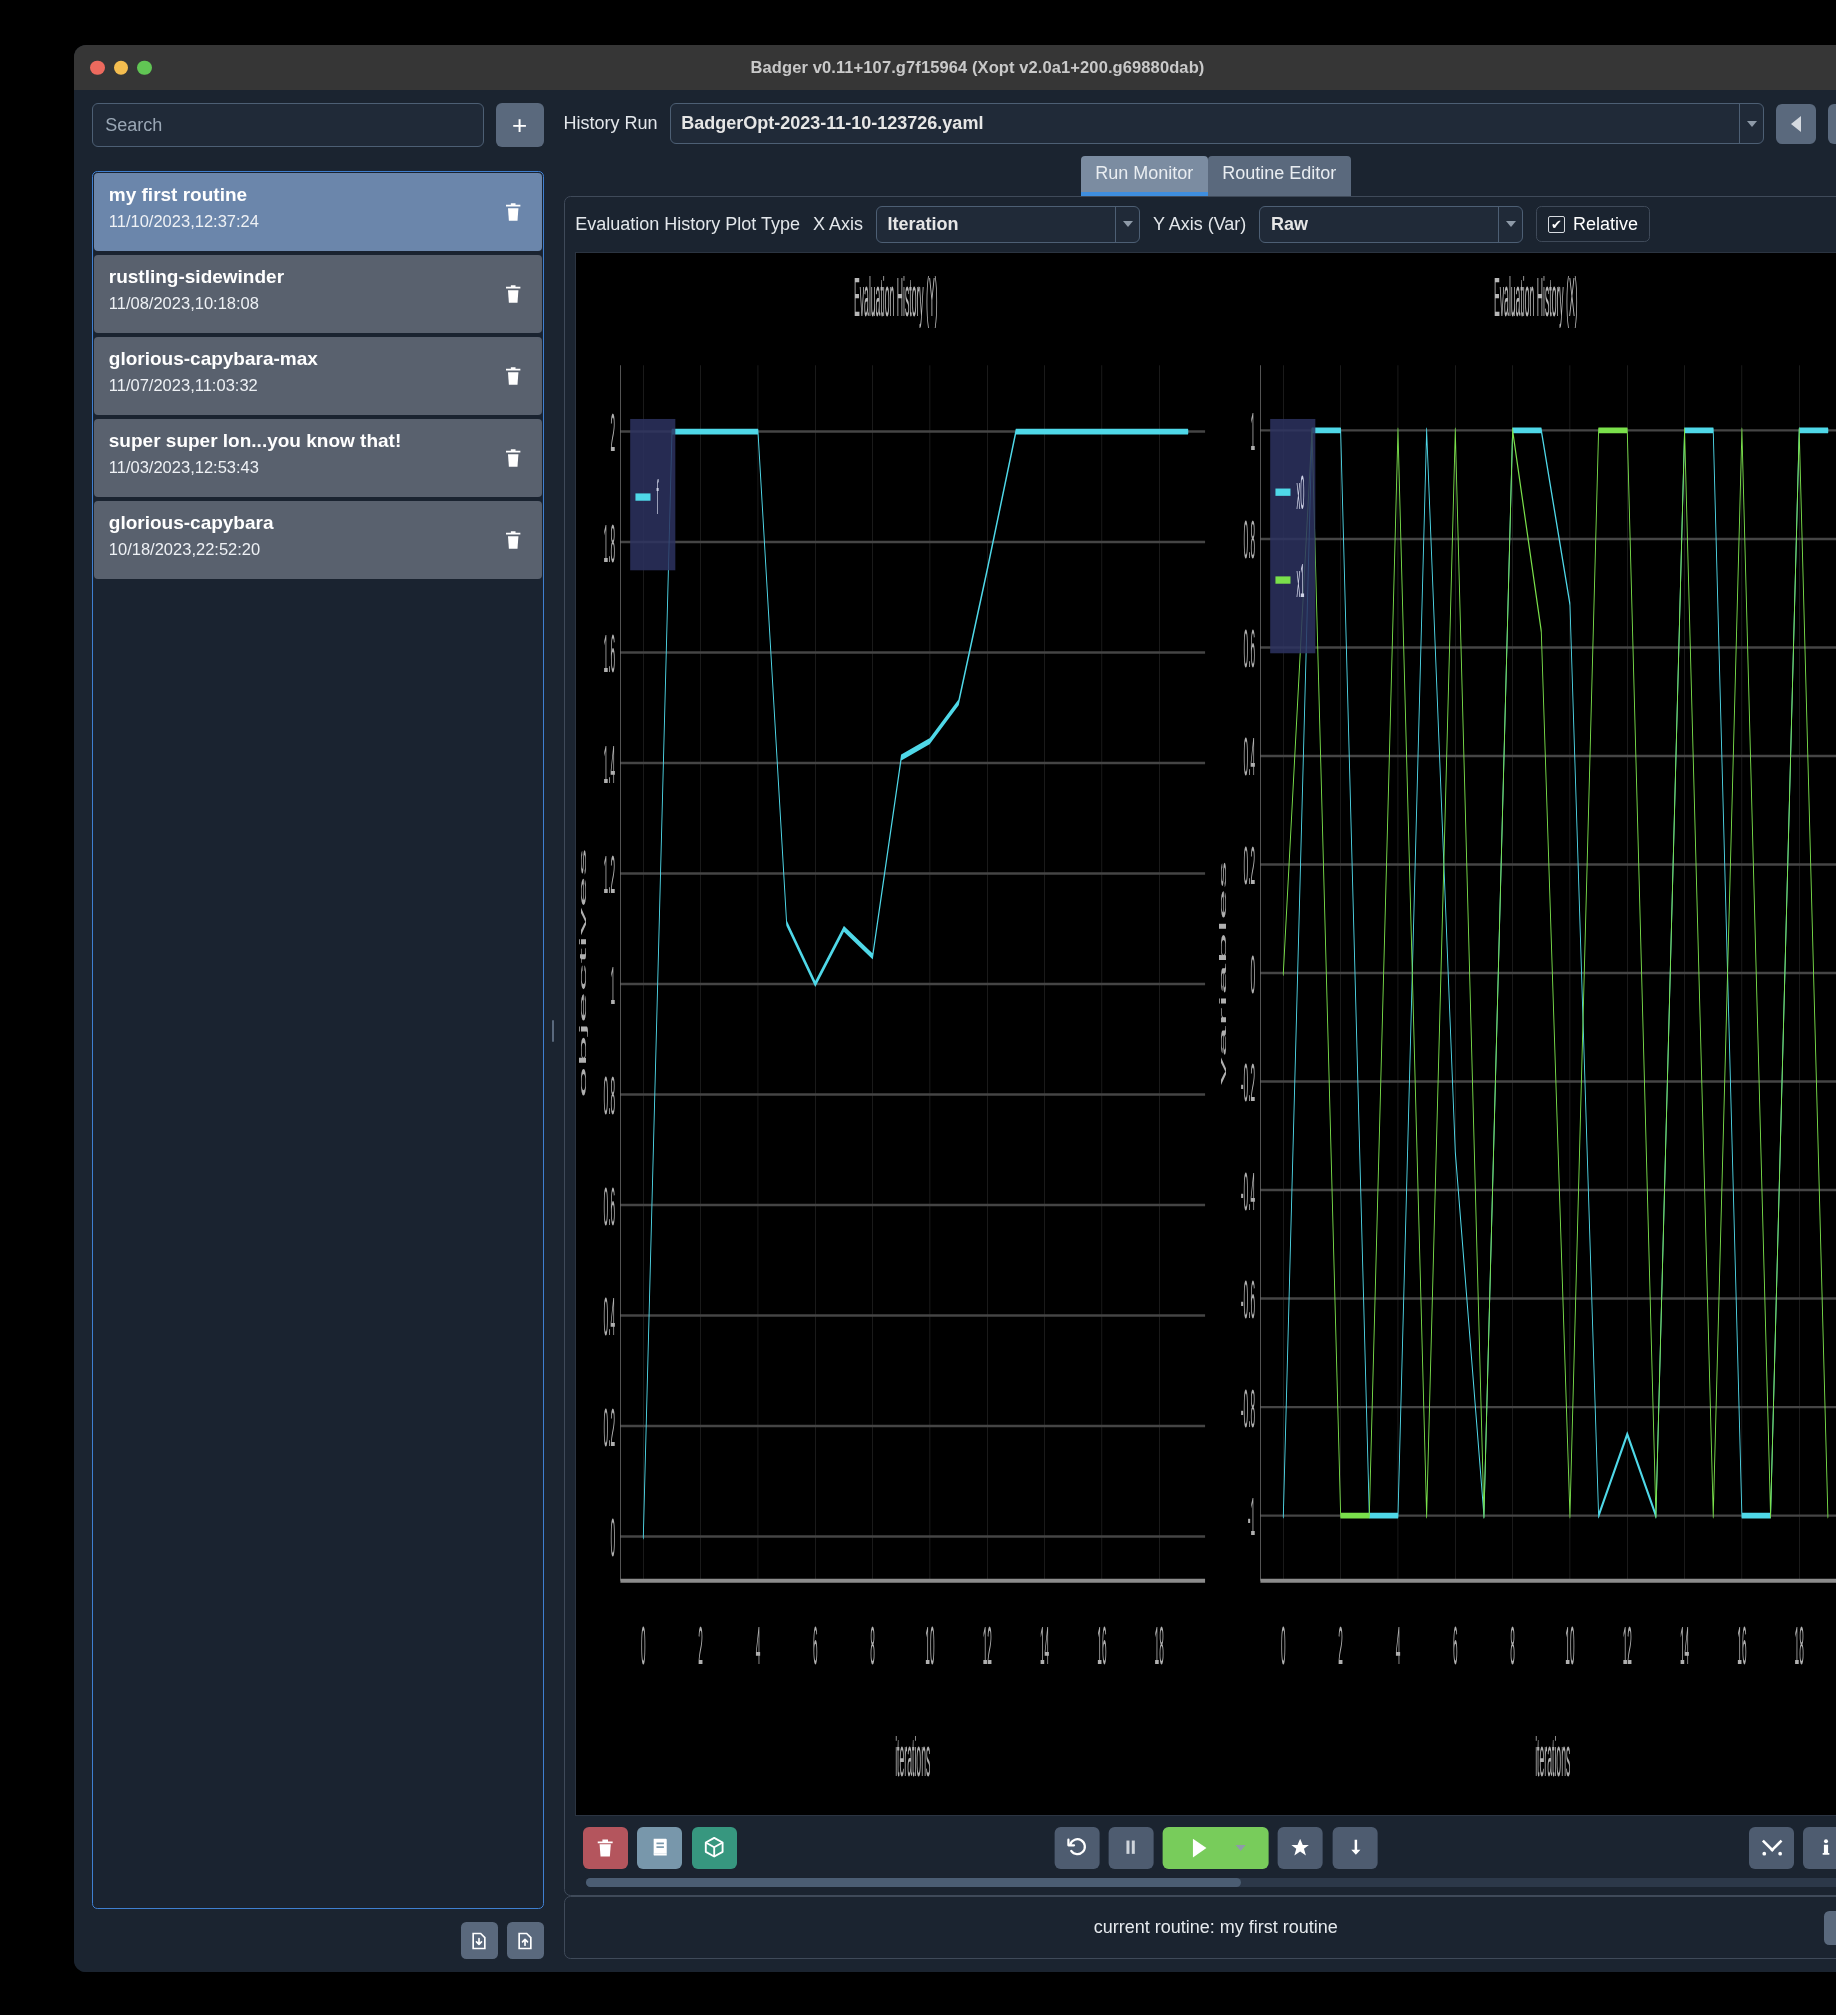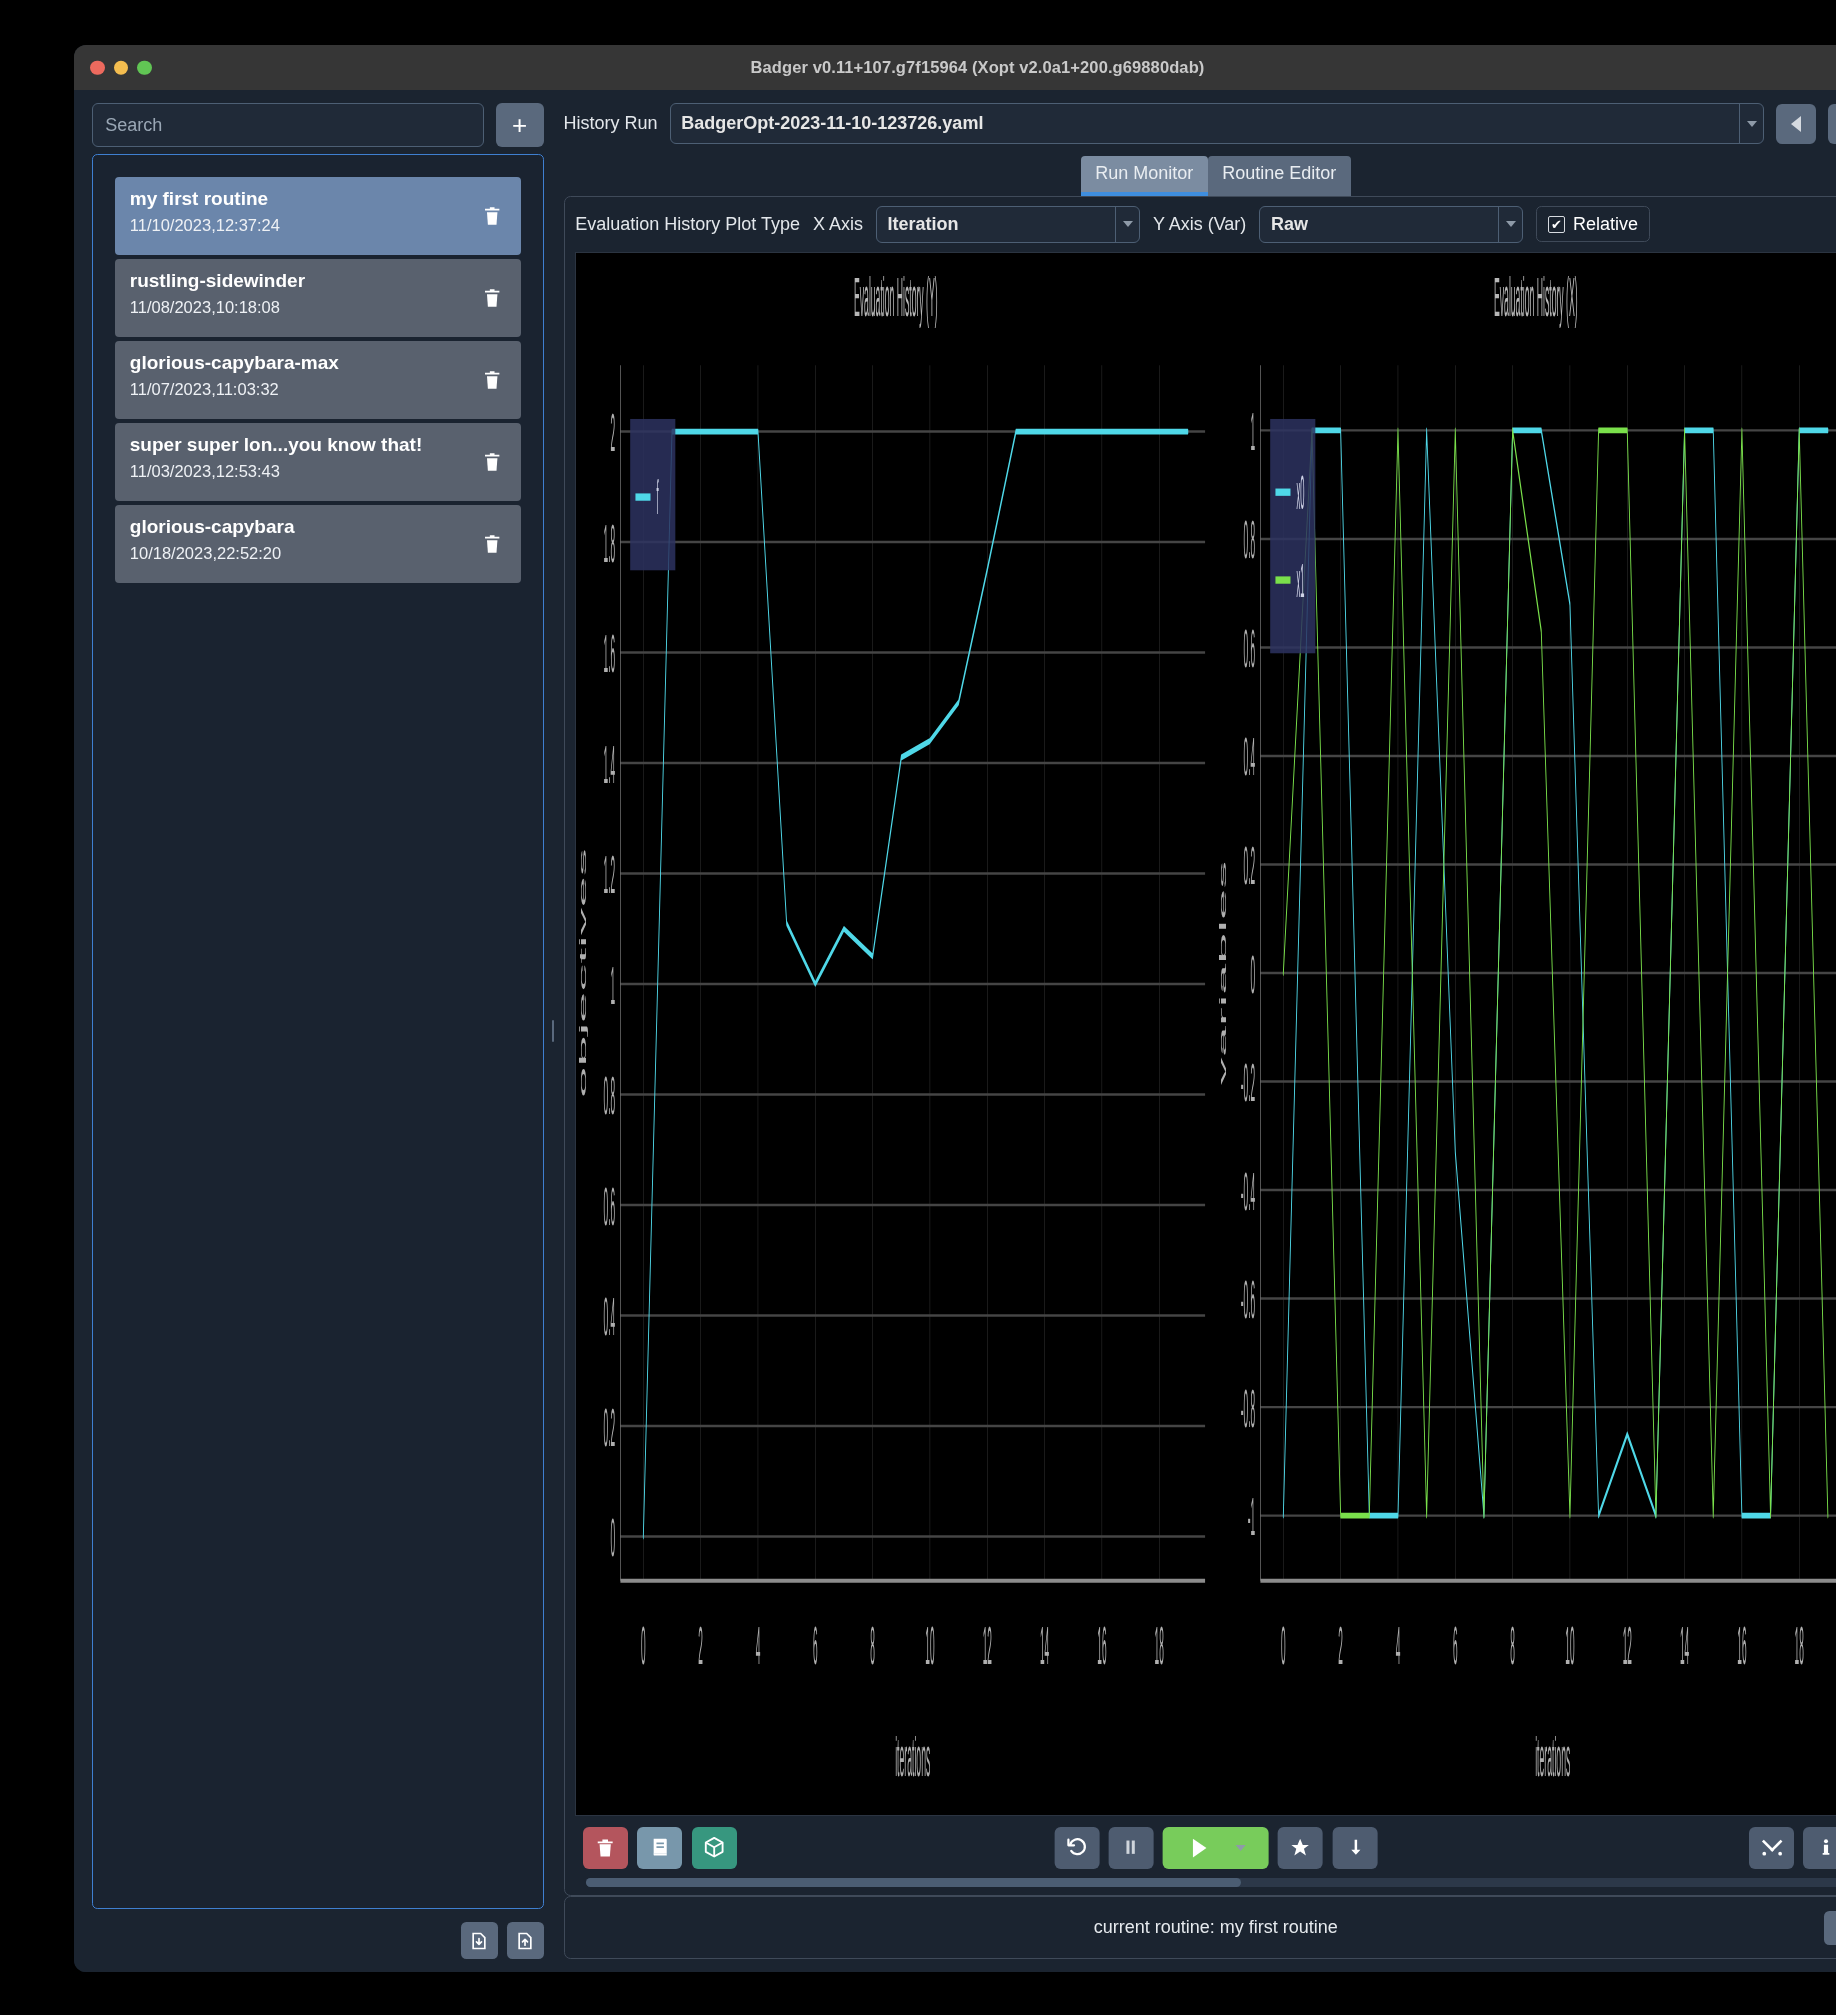--- a/index.html
+++ b/index.html
@@ -51,21 +51,21 @@
     padding: 13px 13px 13px 13px;
     gap: 0px;
   }
 
   
   .sidebar {
     width: 462px;
     display: flex; flex-direction: column;
     padding: 0px 5.3px 0 5.3px;
   }
-  .search-row { display: flex; gap: 12px; align-items: stretch; margin-bottom: 7px;}
+  .search-row { display: flex; gap: 12px; align-items: stretch; margin-bottom: 24px;}
   .search-input {
     flex: 1;
     background: #202a38;
     border: 1px solid #4d5f74;
     border-radius: 6px;
     color: #e6e6e6;
     font-size: 18px;
     padding: 0 12px;
     height: 44px;
     font-family: "Liberation Sans", sans-serif;
@@ -78,21 +78,21 @@
     border: none; border-radius: 6px;
     color: #fff; font-size: 26px; line-height: 1;
     display: flex; align-items: center; justify-content: center;
     cursor: pointer;
   }
   .routine-list {
     flex: 1;
     border: 1.3px solid #3f7fd0;
     border-radius: 5.3px;
     background: #1a2330;
-    padding: 22px;
+    padding: 1px;
     overflow: hidden;
   }
   .routine-item {
     background: #59616e;
     border-radius: 4px;
     margin-bottom: 4px;
     padding: 10.6px 13px 12px 14.5px;
     position: relative;
     min-height: 78px;
     cursor: pointer;

